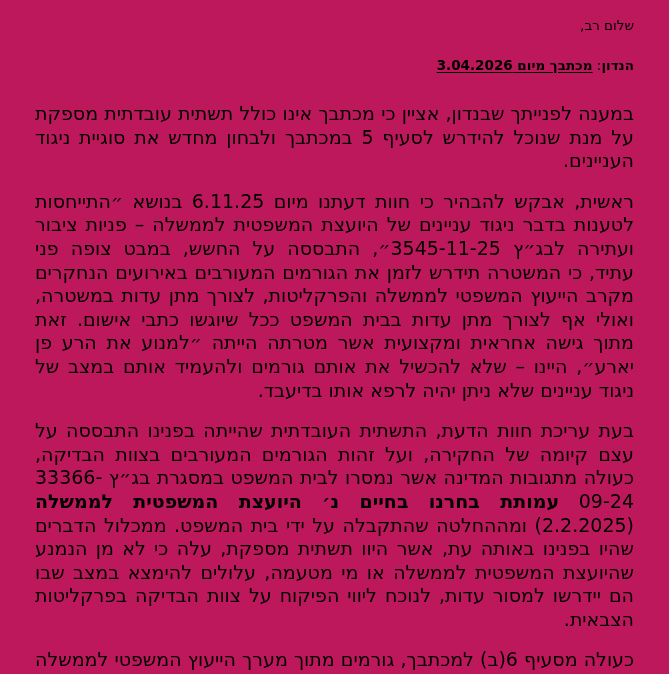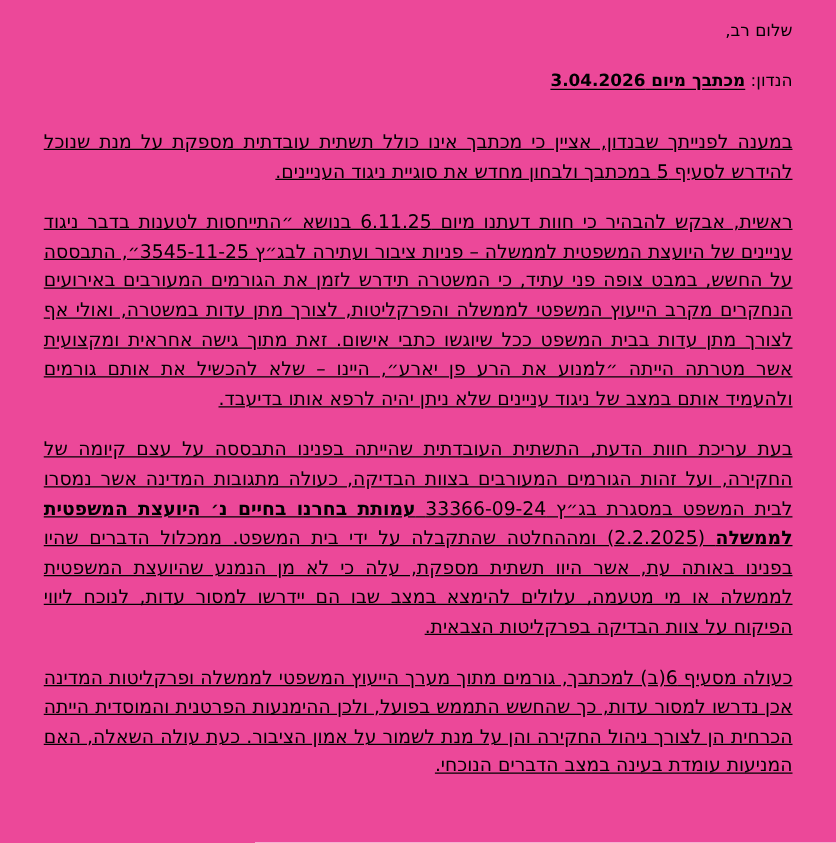--- a/index.html
+++ b/index.html
@@ -14,21 +14,21 @@
     height: 674px;
     overflow: hidden;
     font-family: "DejaVu Sans", "Liberation Sans", sans-serif;
     color: #000000;
   }
 
   .page {
     box-sizing: border-box;
     width: 669px;
     height: 674px;
-    background: #ec4899;
+    background: #be185d;
     padding: 0;
     position: relative;
     direction: rtl;
   }
 
   .doc-body {
     box-sizing: border-box;
     padding: 8px 35px 0 35px;
   }
 
@@ -58,44 +58,43 @@
   .subject-row {
     direction: rtl;
     text-align: right;
     font-size: 13.5px;
     line-height: 22px;
     margin-top: 18px;
     
     padding-left: 186px;
   }
   .subject-label {
-    font-weight: 400;
+    font-weight: 700;
     text-align: right;
   }
   .subject-sep {
     font-weight: 400;
   }
   .subject-value {
     font-weight: bold;
     text-decoration: underline;
     text-underline-offset: 2px;
   }
 
   
   .para {
     direction: rtl;
     text-align: justify;
     text-align-last: right;
-    font-size: 15px;
+    font-size: 19px;
     line-height: 23.6px;
     margin: 0;
     padding: 0;
     -webkit-hyphens: none;
     hyphens: none;
-    text-decoration: underline;
   }
 
   .para.first { margin-top: 26px; }
   .para + .para { margin-top: 17px; }
 
   .para b, .para .bold {
     font-weight: bold;
   }
 </style>
 </head>

